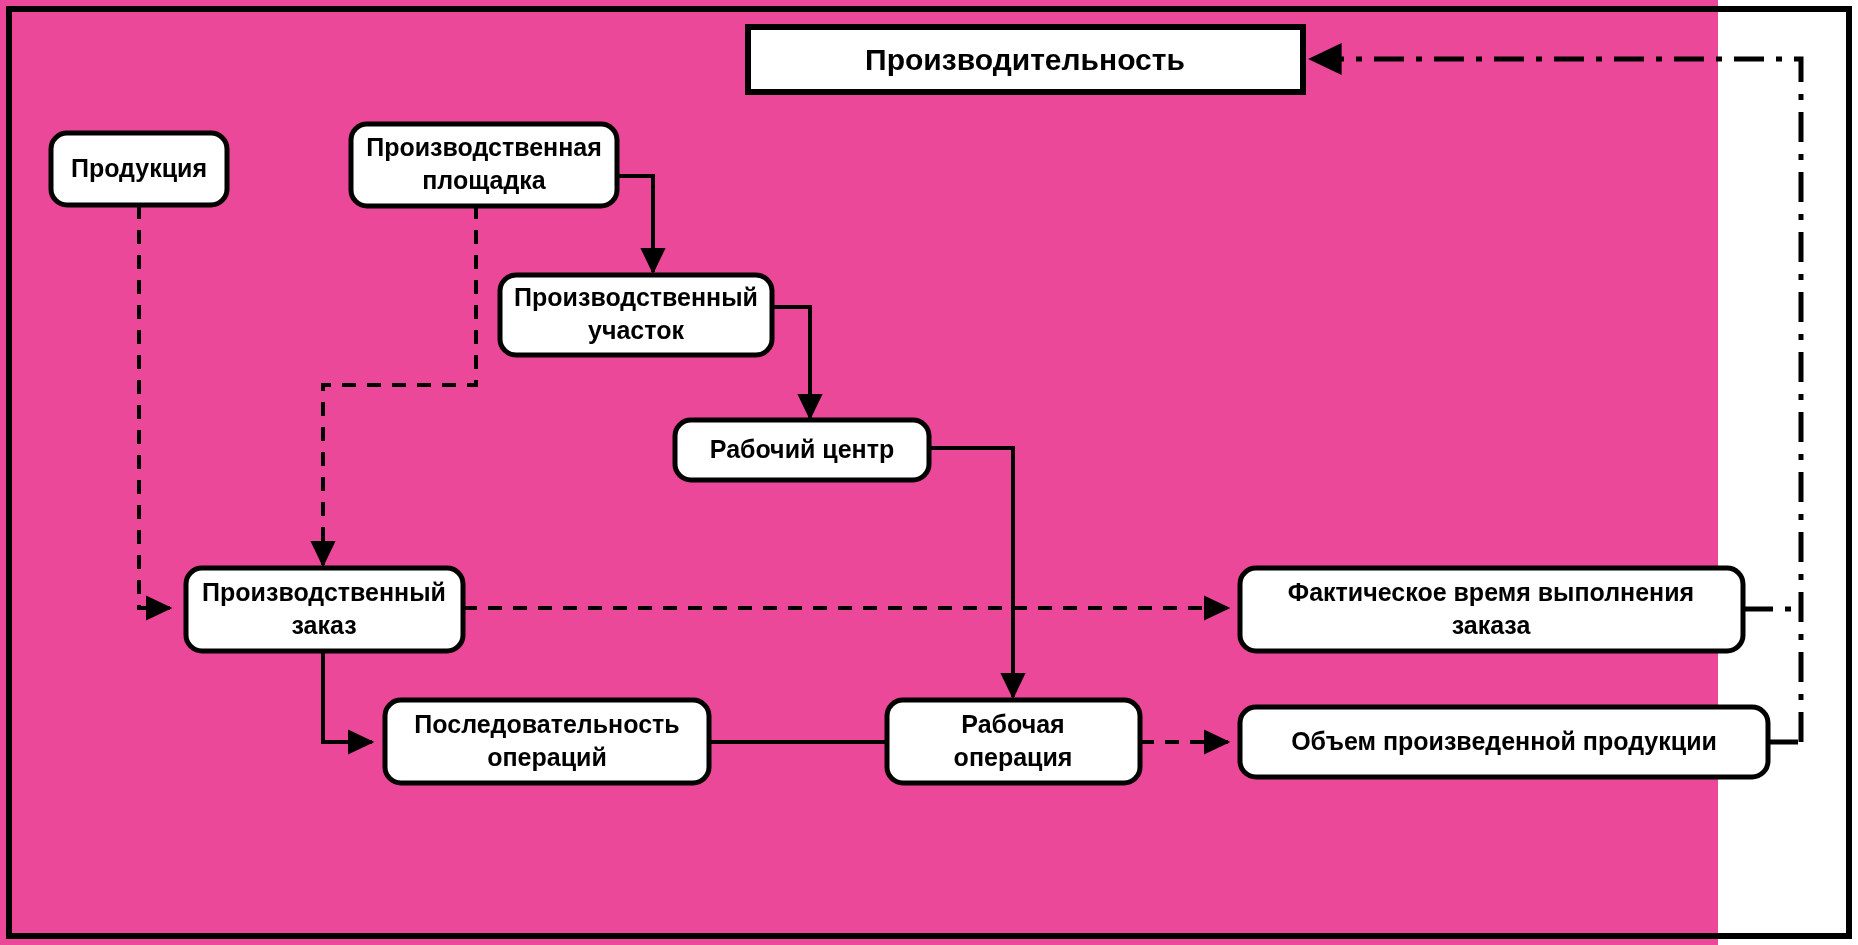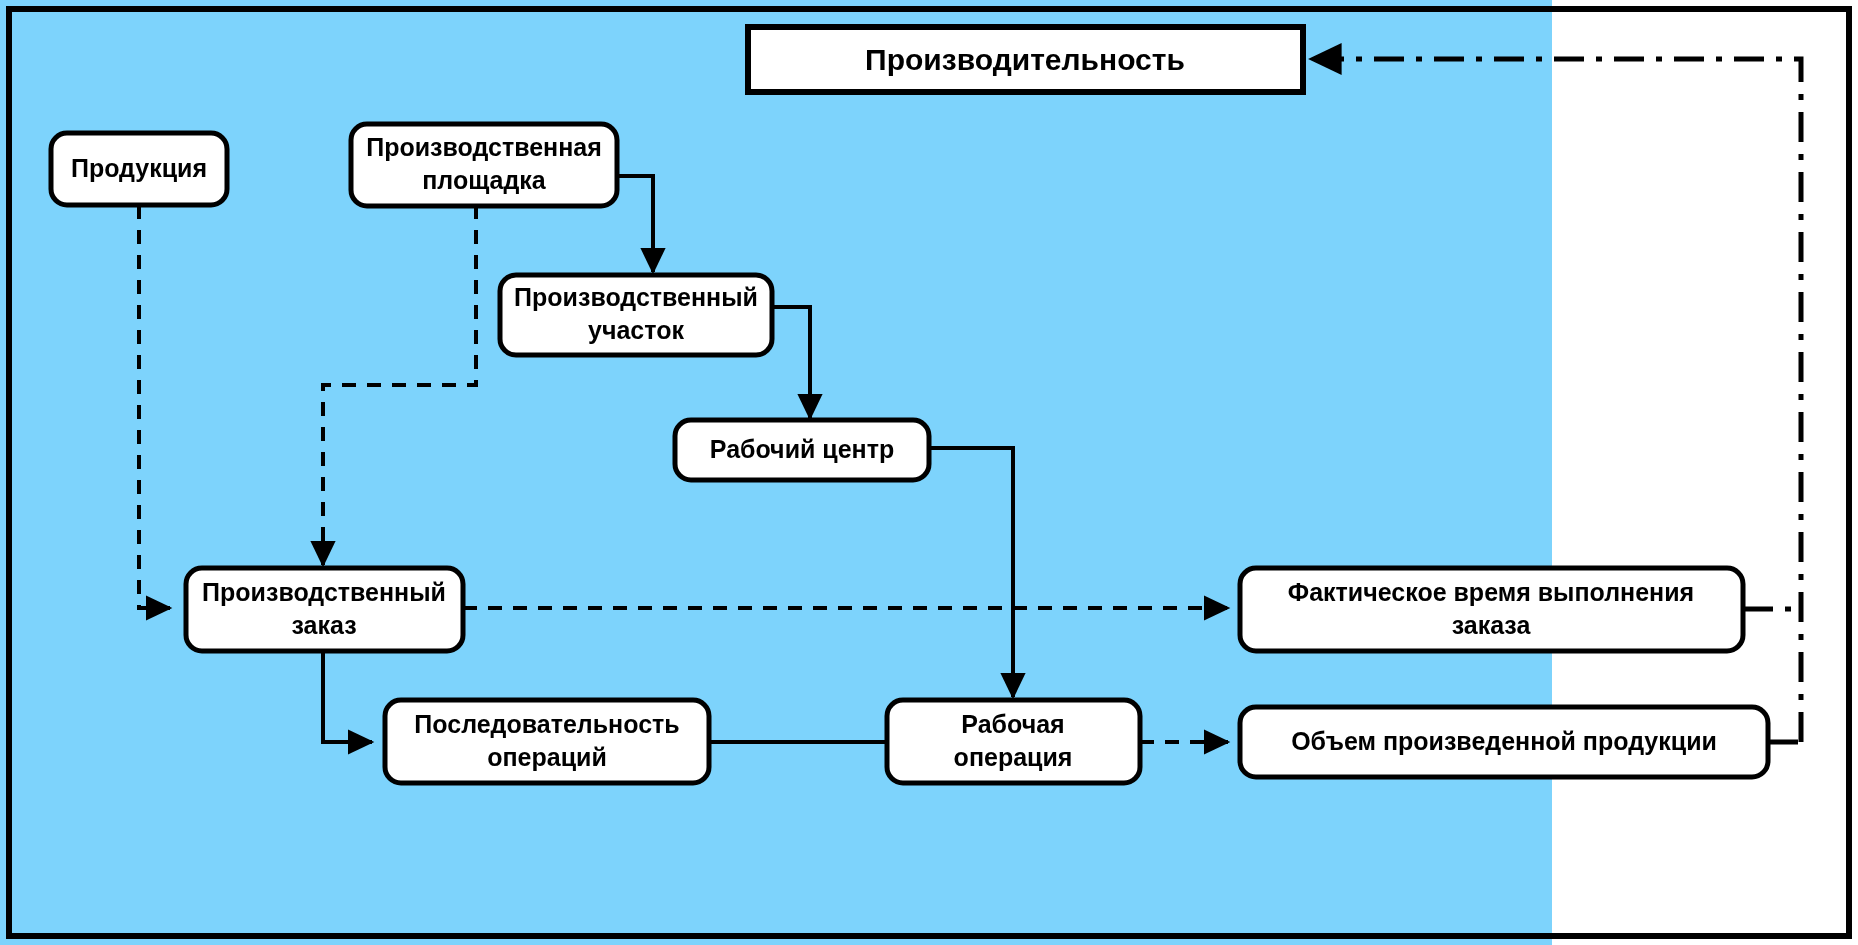--- a/index.html
+++ b/index.html
@@ -8,23 +8,23 @@
     background: #ffffff;
   }
   body {
     width: 1858px;
     height: 945px;
     font-family: "Liberation Sans", sans-serif;
     overflow: hidden;
   }
   #diagram-root {
     position: relative;
-    width: 1552px;
+    width: 1718px;
     height: 945px;
-    background: #7dd3fc;
+    background: #ec4899;
   }
   svg#diagram-canvas {
     position: absolute;
     top: 0;
     left: 0;
     width: 1858px;
     height: 945px;
     display: block;
   }
   .node-label {

